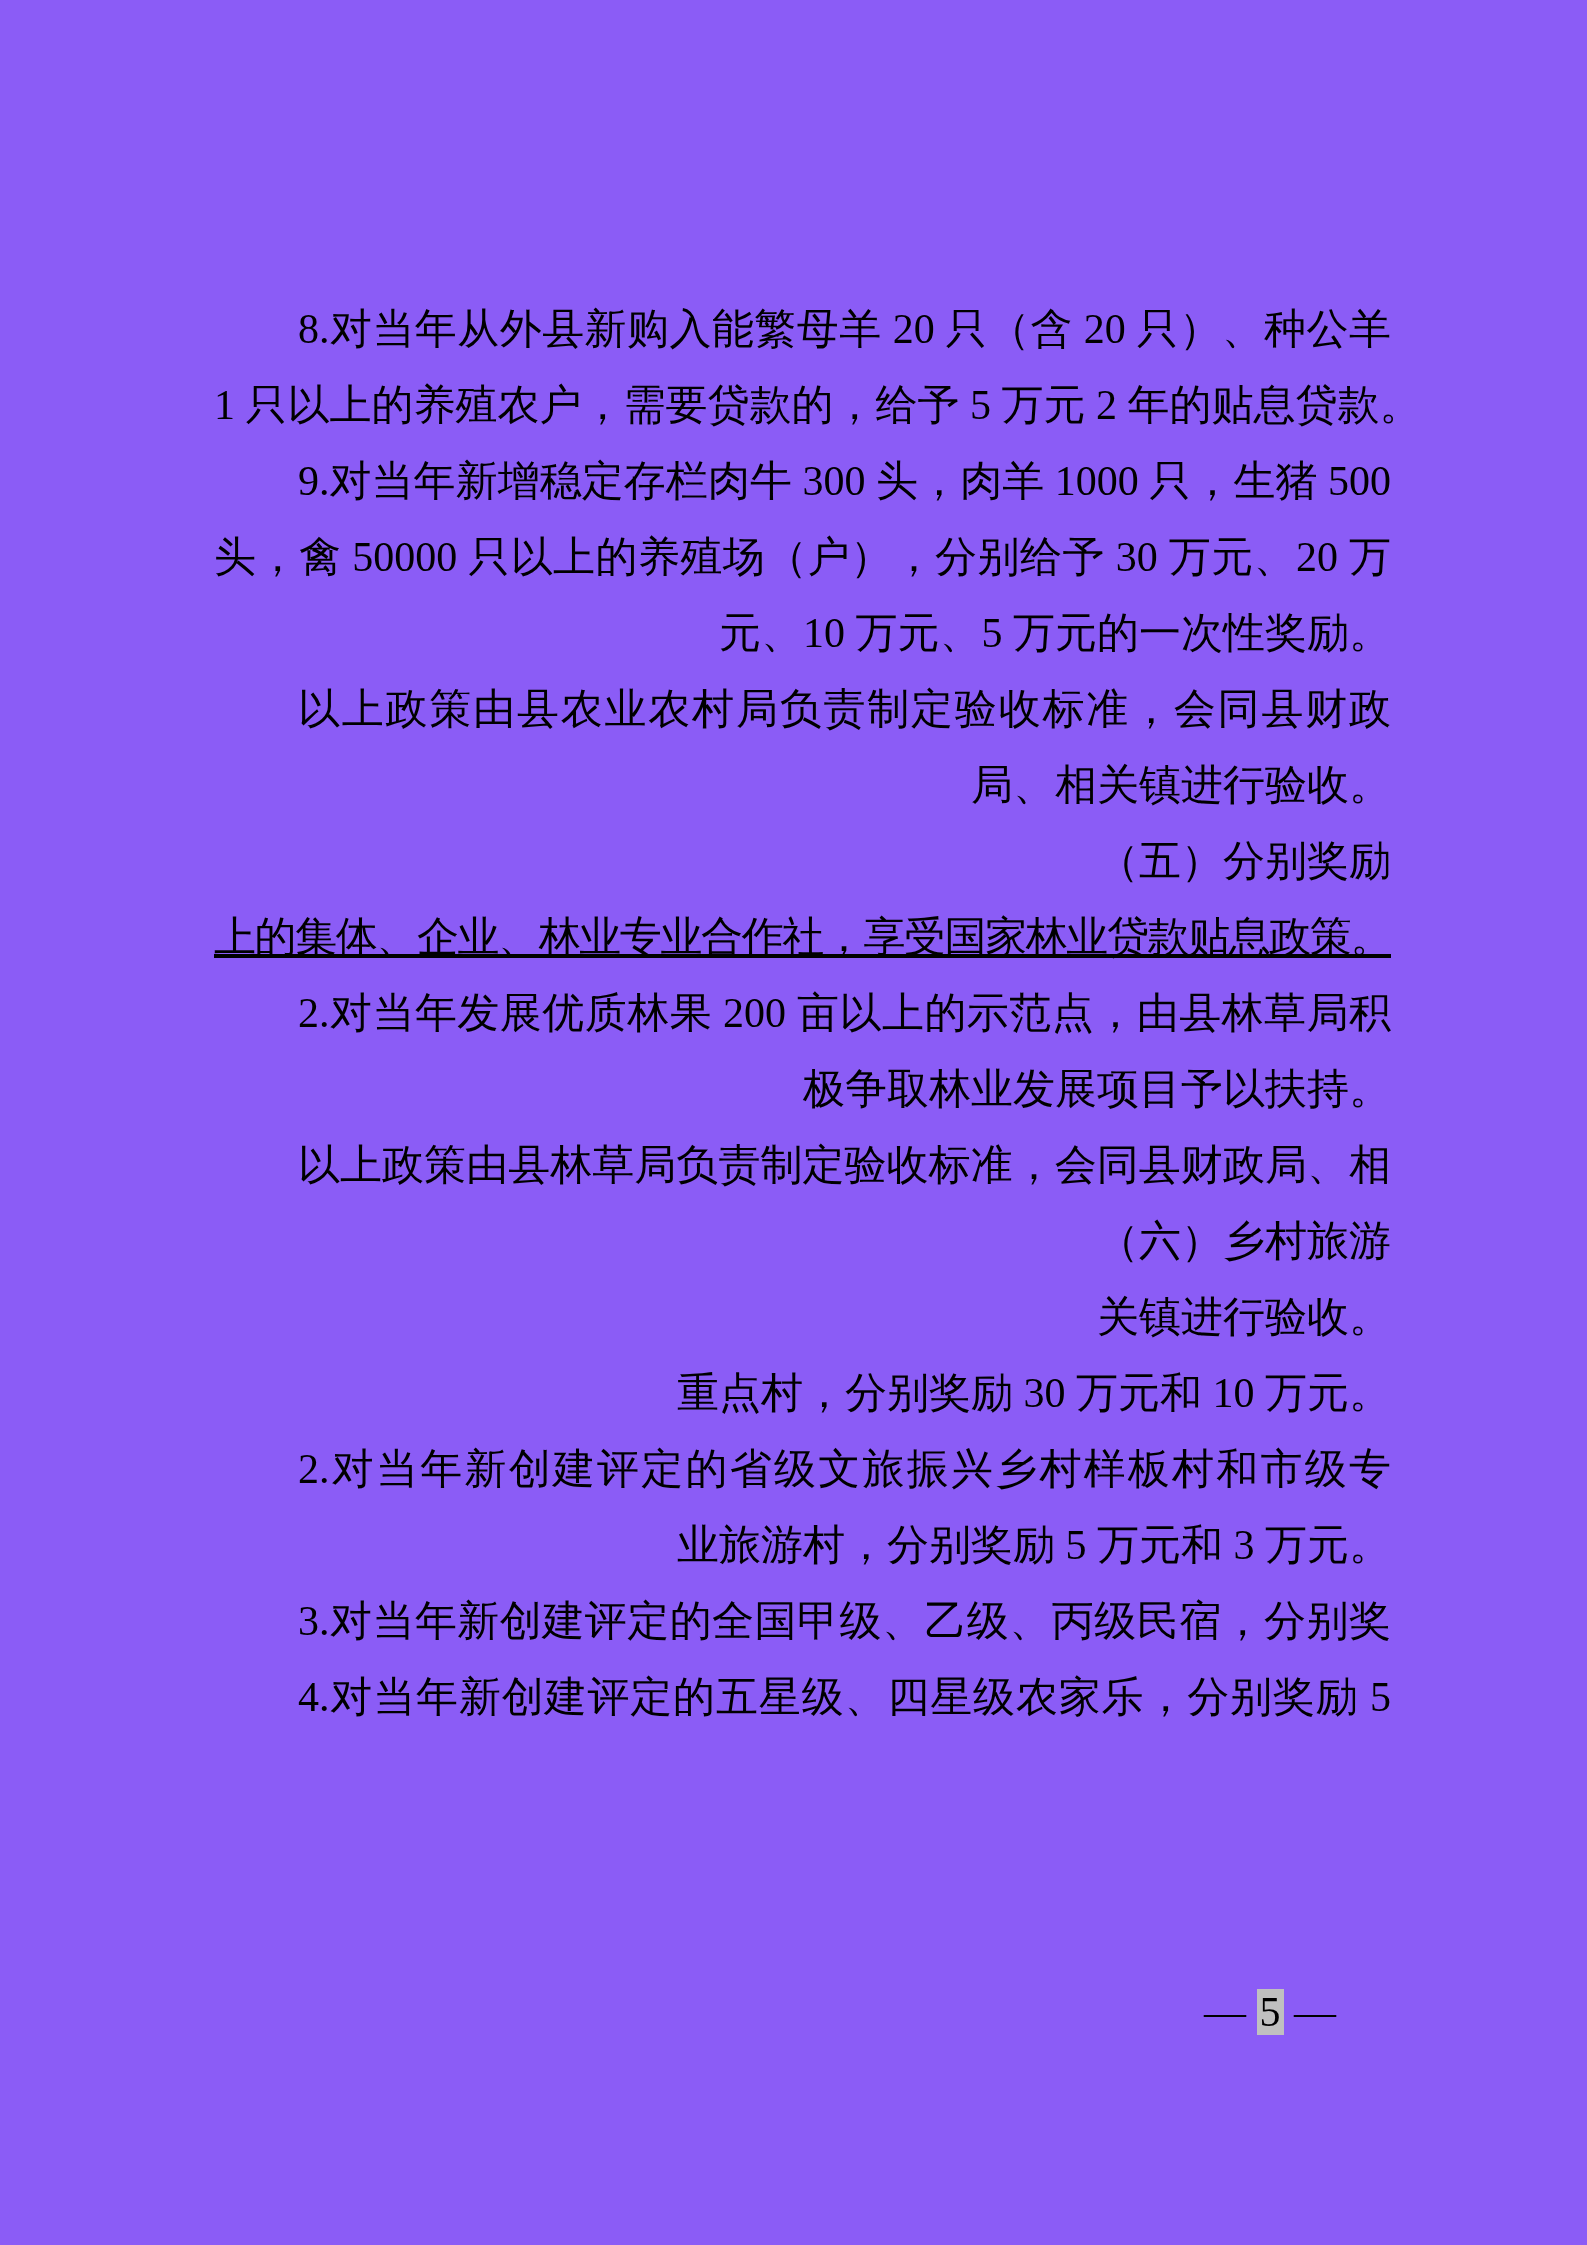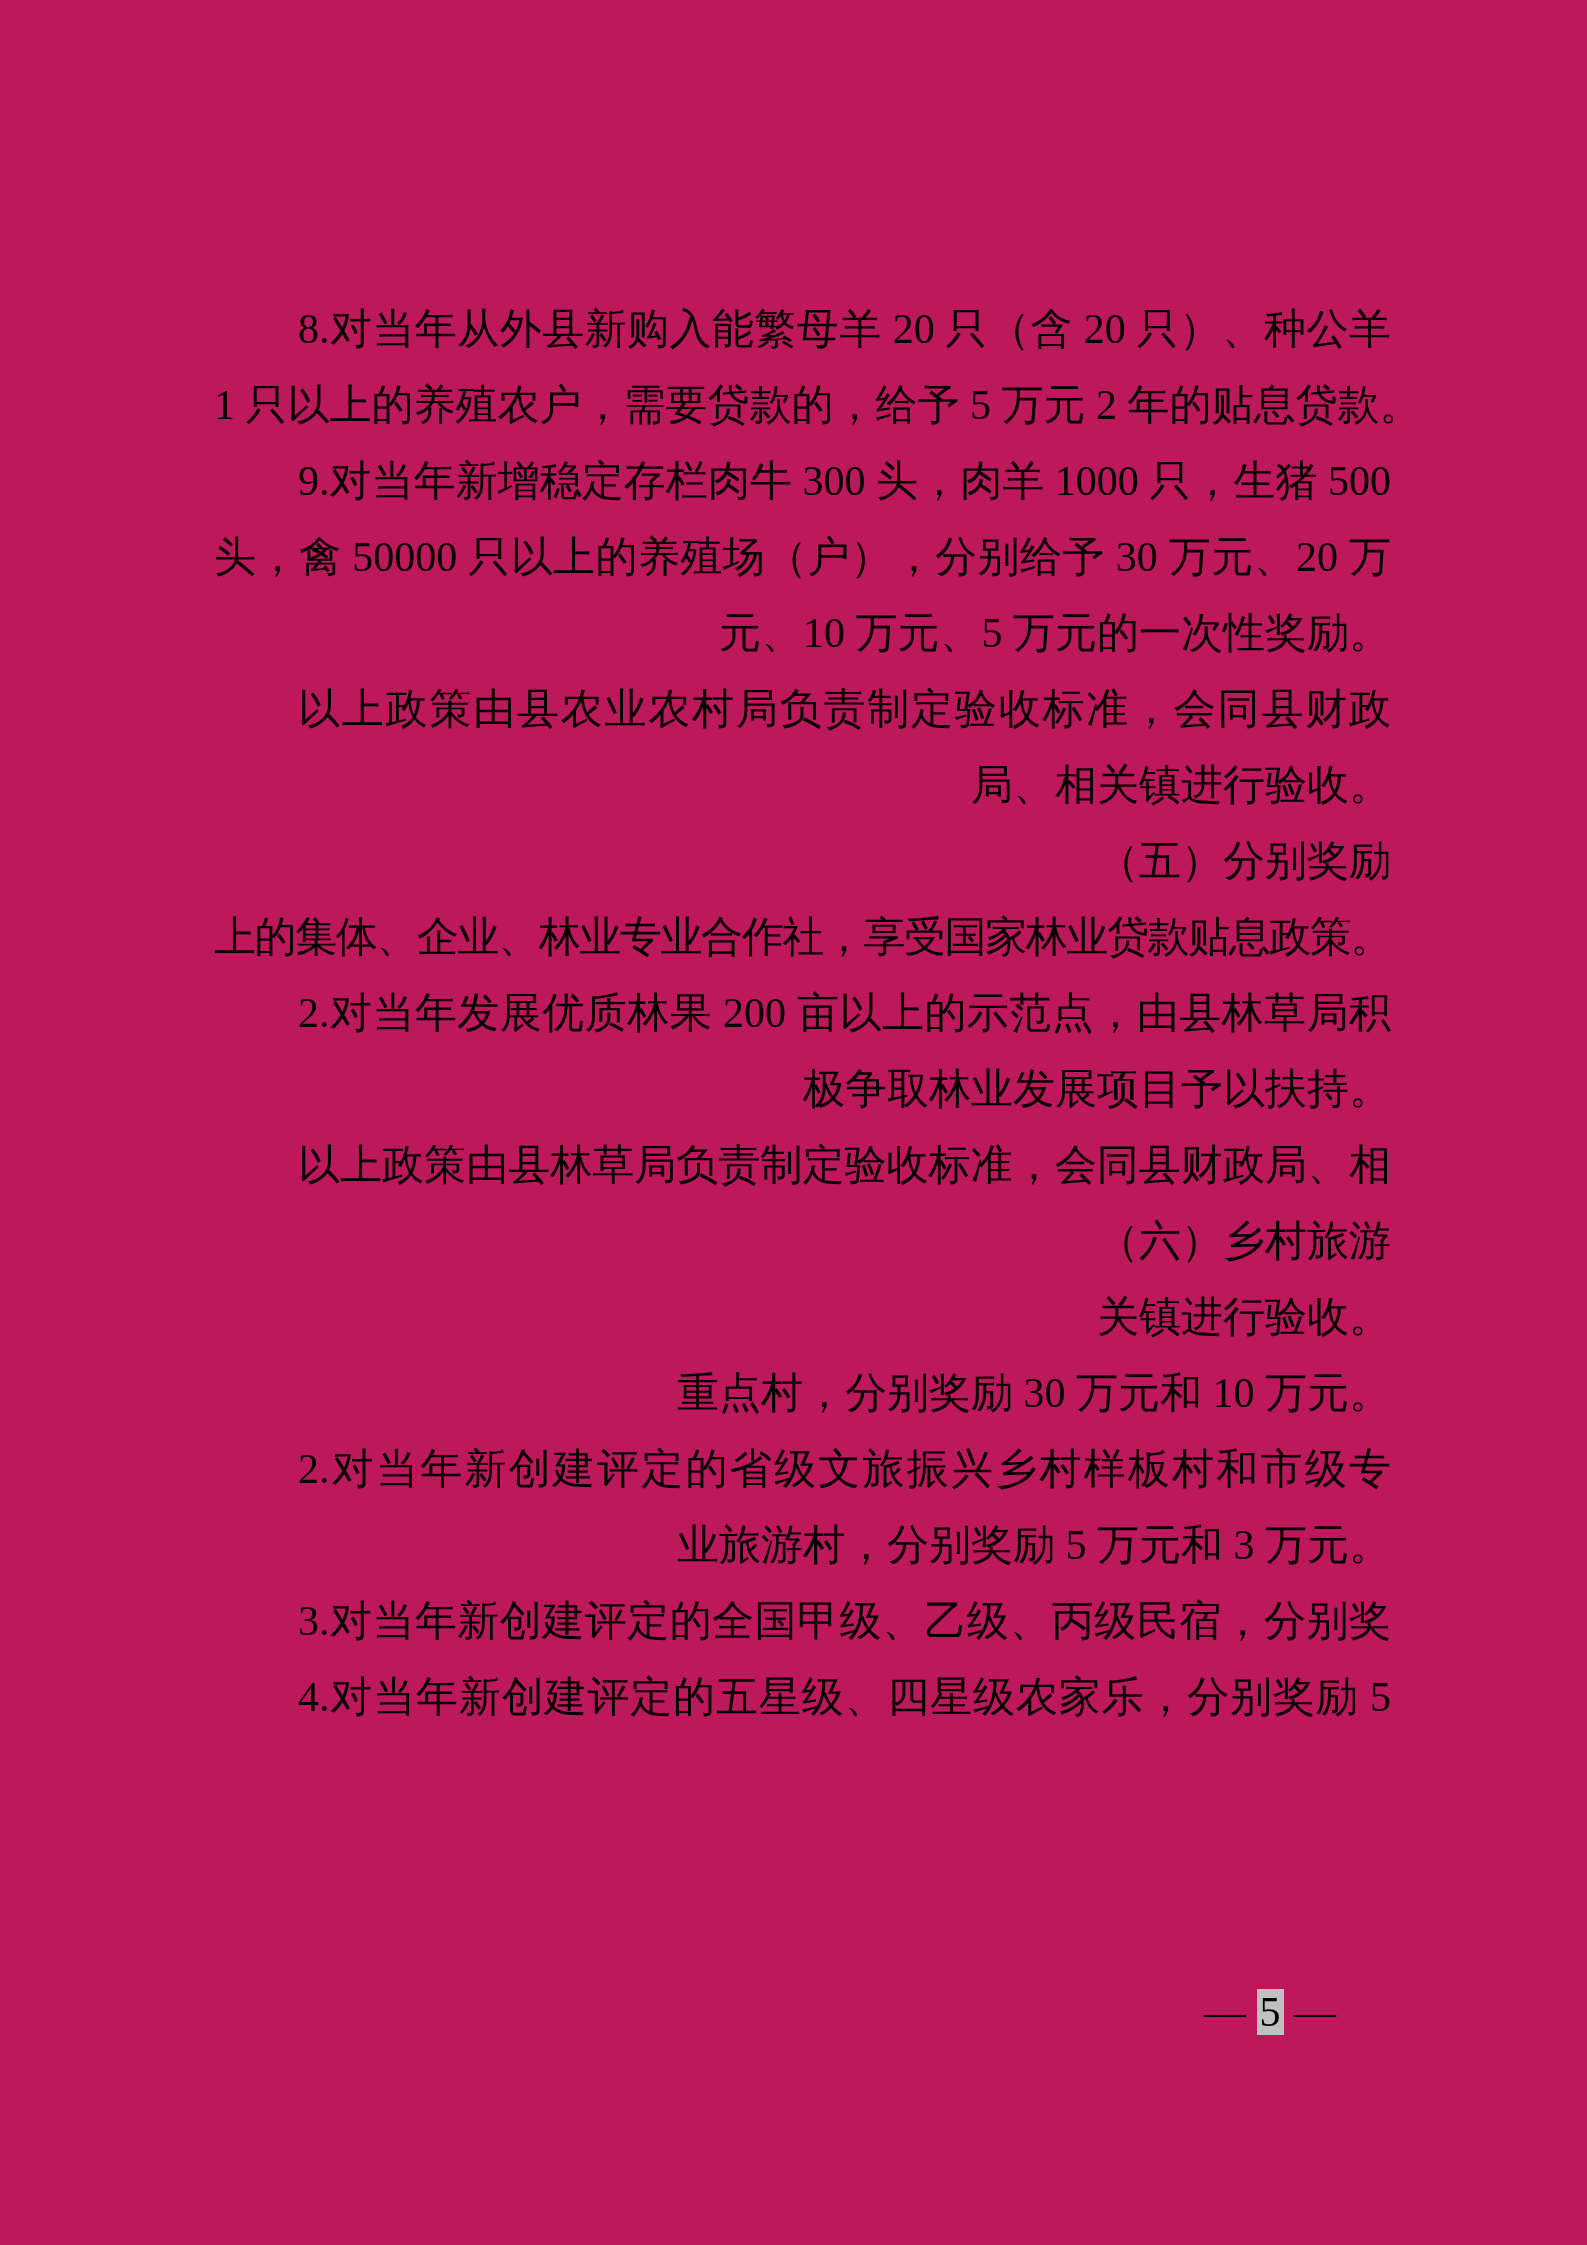--- a/index.html
+++ b/index.html
@@ -11,21 +11,21 @@
     height: 2245px;
     position: relative;
     background: #ffffff;
     overflow: hidden;
     color: #000000;
     font-family: "Liberation Serif", "DejaVu Serif", serif;
   }
   .page {
     position: absolute;
     inset: 0;
-    background: #be185d;
+    background: #8b5cf6;
   }
   .content {
     position: absolute;
     left: 214px;
     top: 291px;
     width: 1177px;
     font-size: 42px;
     line-height: 76px;
   }
   .line {
@@ -37,20 +37,21 @@
     text-align: justify;
     text-align-last: justify;
   }
   
   .ind {
     text-indent: 84px;
   }
   
   .tight {
     letter-spacing: -1.45px;
+    text-decoration: underline;
   }
   .heading {
     font-weight: normal;
   }
   .footer {
     position: absolute;
     left: 1204px;
     top: 1988px;
     font-size: 42px;
     line-height: 48px;

